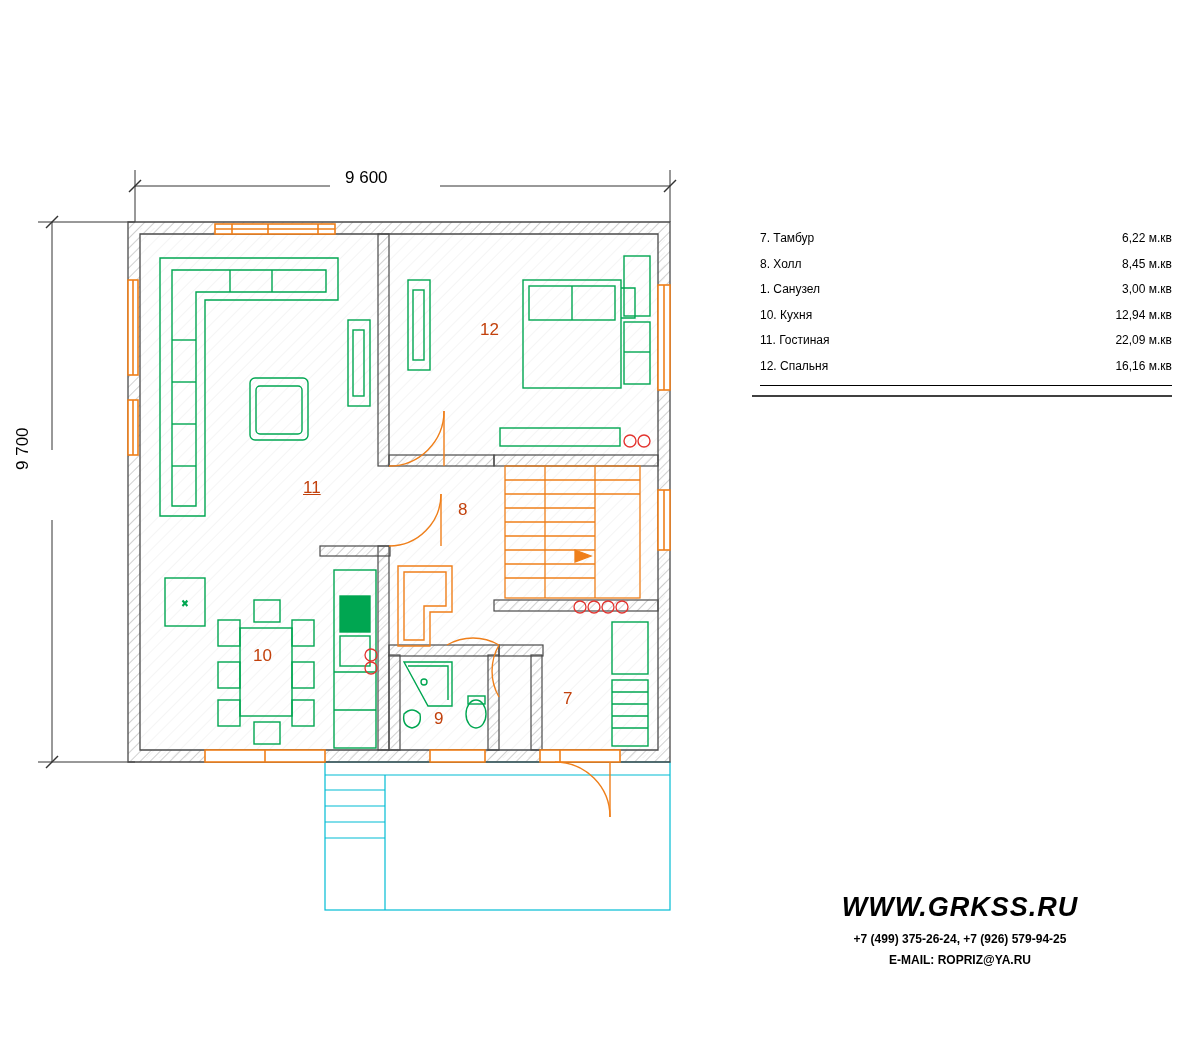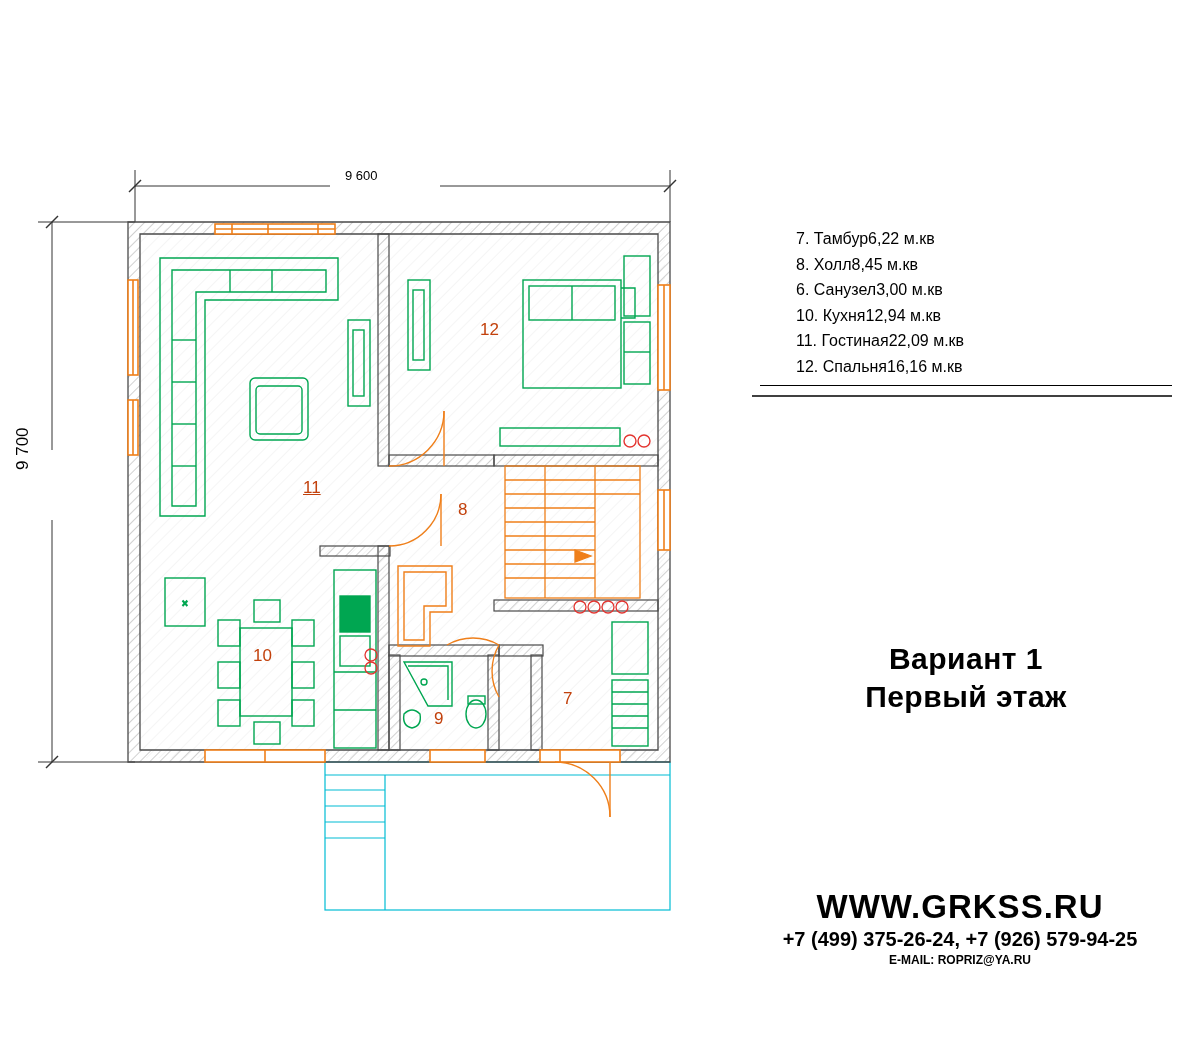--- a/index.html
+++ b/index.html
@@ -23,24 +23,24 @@
   }
   
   .legend {
     position: absolute;
     left: 760px;
     top: 226px;
     width: 412px;
   }
   .legend-row {
     display: flex;
-    font-size: 16px;
+    justify-content: space-between;
+    font-size: 12px;
     line-height: 25.5px;
     white-space: nowrap;
-    margin-left: 36px;
   }
   .legend-name { text-align: left; }
   .legend-area { text-align: right; }
   .legend-rule {
     margin-top: 6px;
     border-top: 1.4px solid #000;
     width: 100%;
   }
   .legend-total {
     margin-top: 10px;
@@ -62,42 +62,43 @@
   }
   
   .footer {
     position: absolute;
     left: 735px;
     top: 890px;
     width: 450px;
     text-align: center;
   }
   .footer .site {
-    font-size: 33px;
+    font-size: 27px;
     font-weight: bold;
     letter-spacing: 1px;
     line-height: 34px;
+    font-style: italic;
   }
   .footer .phones {
-    font-size: 20px;
+    font-size: 12px;
     font-weight: bold;
     line-height: 22px;
     margin-top: 4px;
   }
   .footer .email {
     font-size: 12px;
     font-weight: bold;
     line-height: 20px;
   }
   
   .dim-top {
     position: absolute;
     left: 345px;
     top: 168px;
-    font-size: 13px;
+    font-size: 17px;
   }
   .dim-left {
     position: absolute;
     left: 13px;
     top: 470px;
     font-size: 17px;
     transform: rotate(-90deg);
     transform-origin: left top;
   }
   
@@ -343,42 +344,38 @@
   <div class="legend">
     <div class="legend-row">
       <span class="legend-name">7. Тамбур</span>
       <span class="legend-area">6,22 м.кв</span>
     </div>
     <div class="legend-row">
       <span class="legend-name">8. Холл</span>
       <span class="legend-area">8,45 м.кв</span>
     </div>
     <div class="legend-row">
-      <span class="legend-name">6. Санузел</span>
+      <span class="legend-name">1. Санузел</span>
       <span class="legend-area">3,00 м.кв</span>
     </div>
     <div class="legend-row">
       <span class="legend-name">10. Кухня</span>
       <span class="legend-area">12,94 м.кв</span>
     </div>
     <div class="legend-row">
       <span class="legend-name">11. Гостиная</span>
       <span class="legend-area">22,09 м.кв</span>
     </div>
     <div class="legend-row">
       <span class="legend-name">12. Спальня</span>
       <span class="legend-area">16,16 м.кв</span>
     </div>
     <div class="legend-rule"></div>
   </div>
 
-  <div class="title-block">
-    <div>Вариант 1</div>
-    <div>Первый этаж</div>
-  </div>
 
   <div class="footer">
     <div class="site">WWW.GRKSS.RU</div>
     <div class="phones">+7 (499) 375-26-24, +7 (926) 579-94-25</div>
     <div class="email">E-MAIL: ROPRIZ@YA.RU</div>
   </div>
 
 </div>
 
 </body></html>

